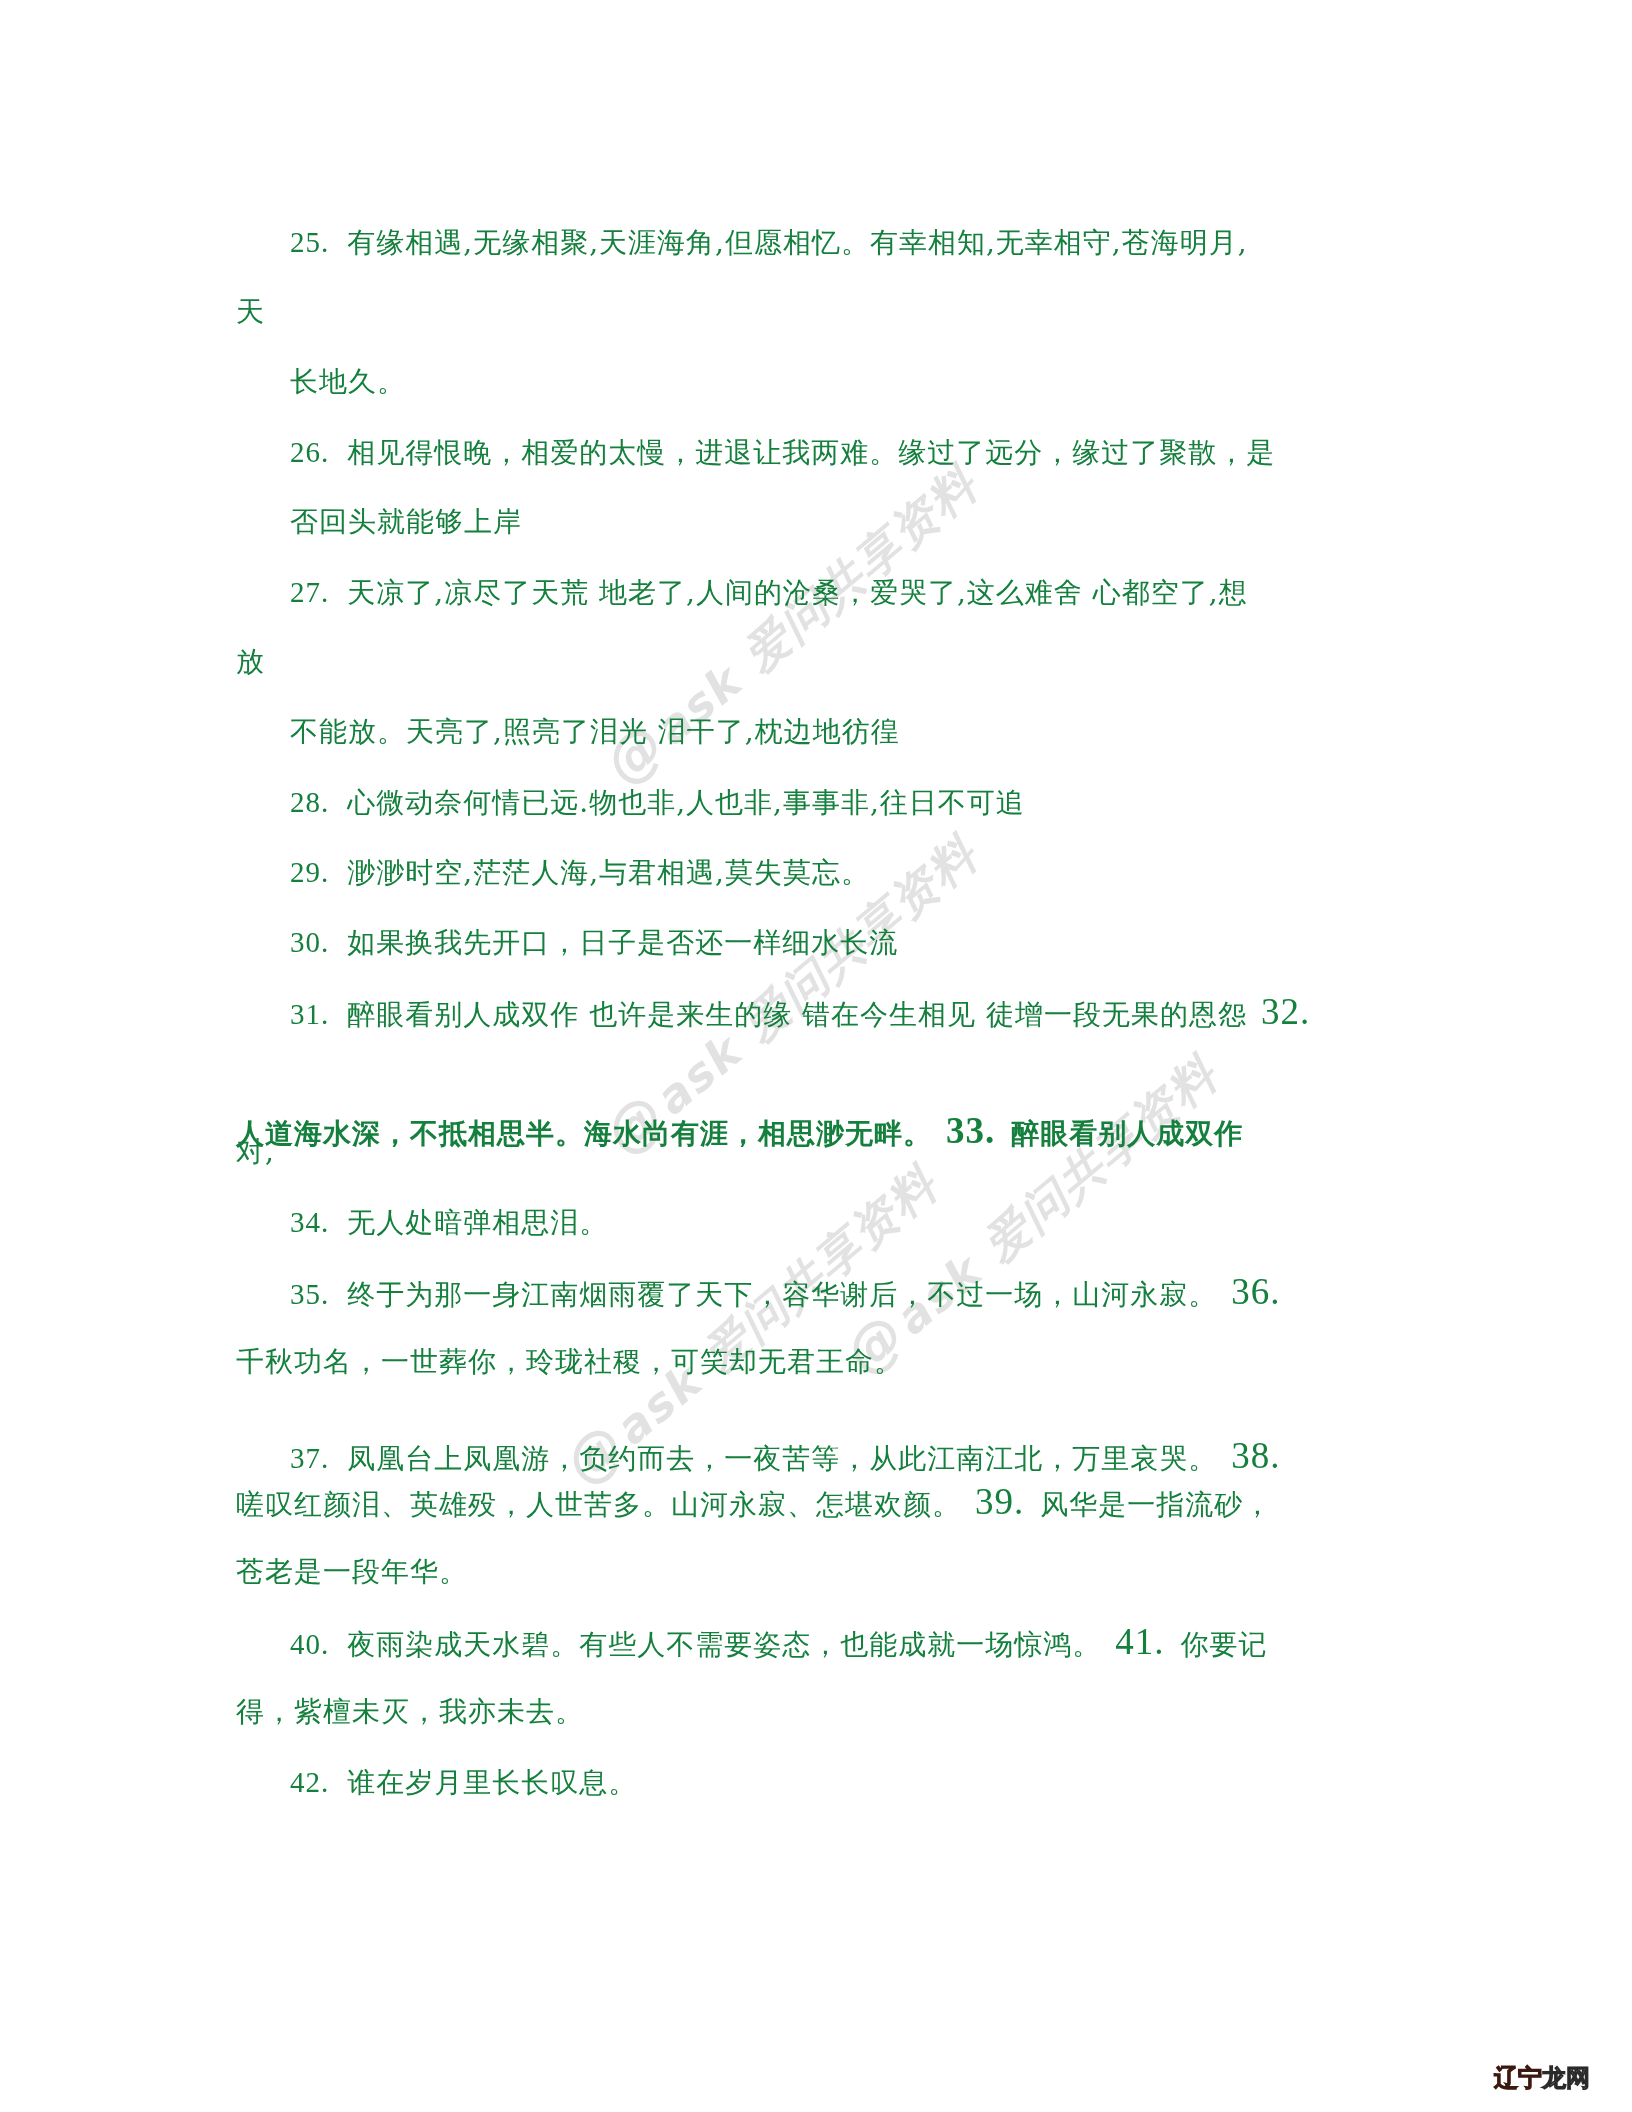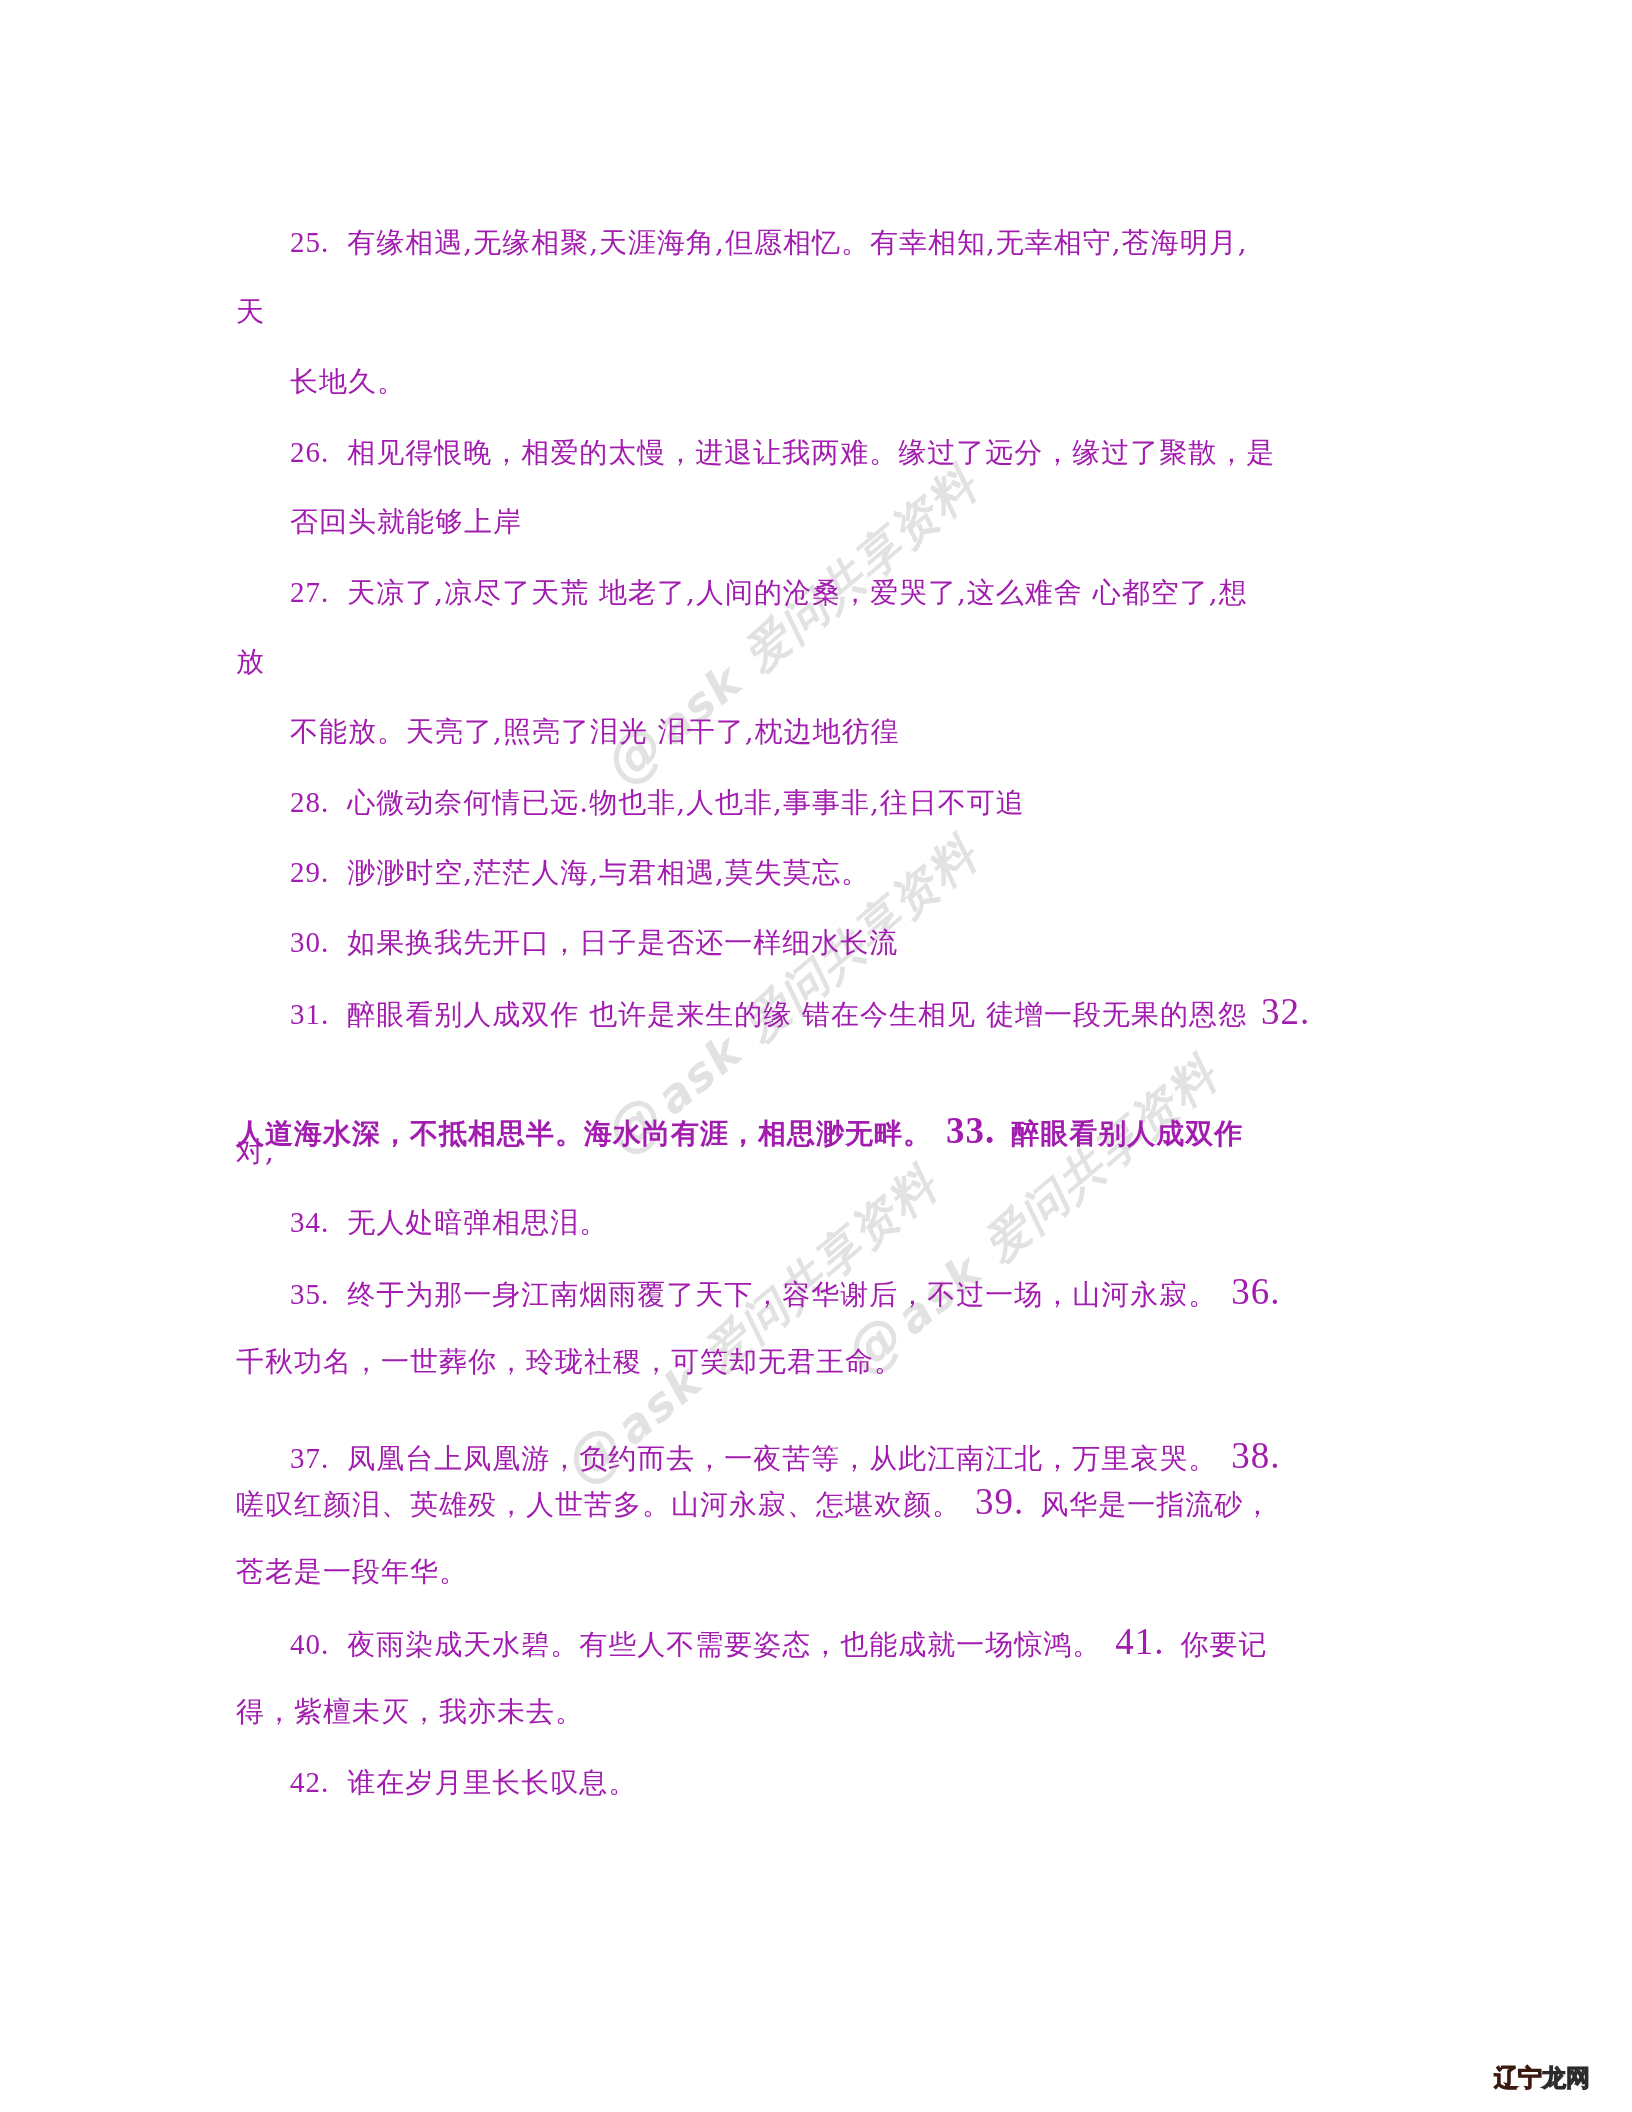--- a/index.html
+++ b/index.html
@@ -22,21 +22,21 @@
     height: 2112px;
     background: #ffffff;
   }
   .line {
     position: absolute;
     height: 40px;
     line-height: 40px;
     font-size: 28px;
     white-space: nowrap;
     letter-spacing: 1px;
-    color: #a21caf;
+    color: #15803d;
   }
   .line .num {
     display: inline-block;
     font-family: "Liberation Serif", "DejaVu Serif", serif;
     font-size: 29px;
     margin-right: 18px;
   }
   .line .inline-num {
     font-family: "Liberation Serif", "DejaVu Serif", serif;
     font-size: 37px;

